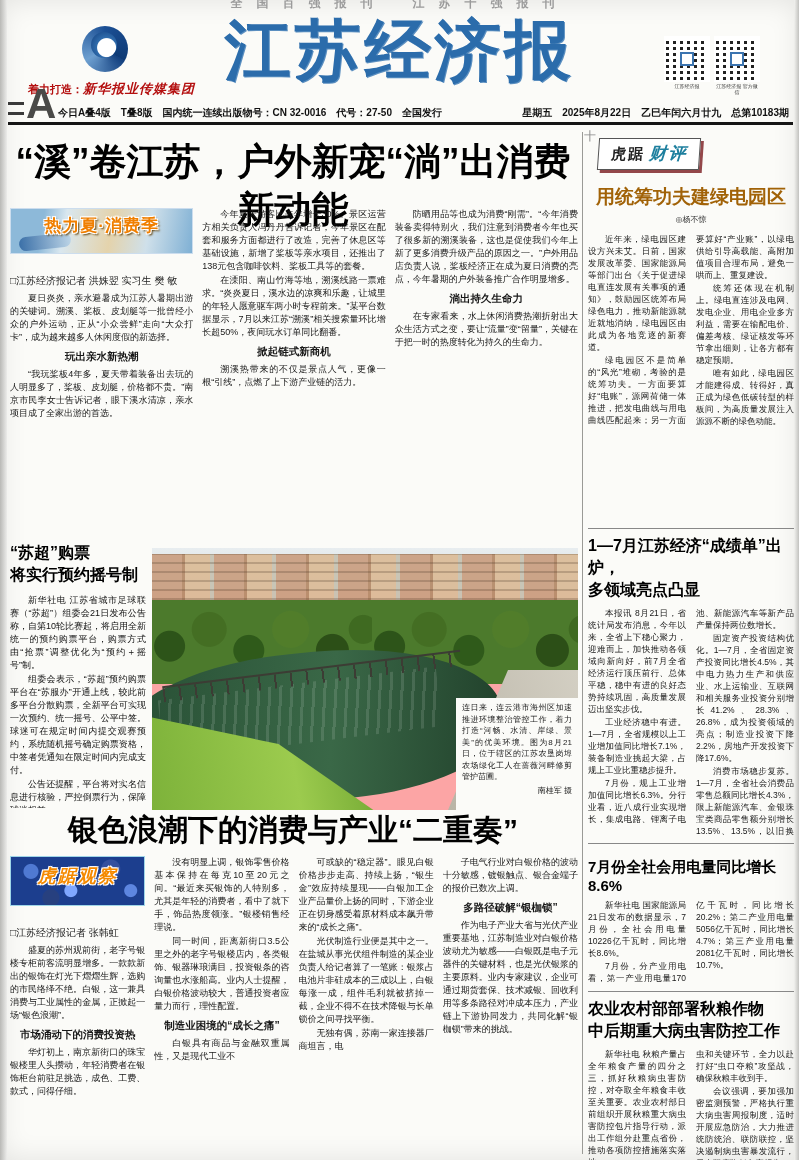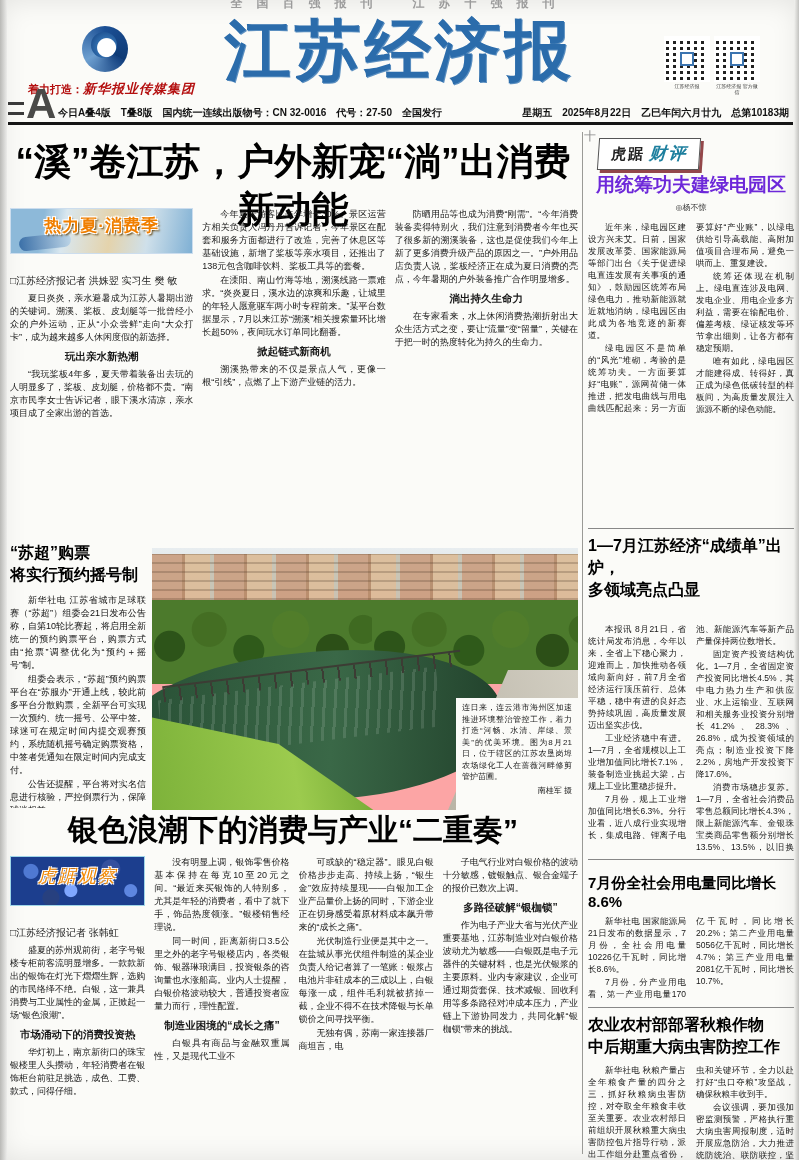--- a/index.html
+++ b/index.html
@@ -66,21 +66,21 @@
       color:#f07f00;letter-spacing:1px;
       text-shadow:-1px -1px 0 #fff,1px -1px 0 #fff,-1px 1px 0 #fff,1px 1px 0 #fff,2px 2px 2px #5a3a00;}
   .banner2{position:relative;height:48px;margin-bottom:2px;overflow:hidden;border:1px solid #9fd6e8;
       background:#1c3e8e;}
   .banner2:before{content:"";position:absolute;inset:0;background:
       radial-gradient(circle at 15% 30%,#4f79d2 0 7px,transparent 8px),
       radial-gradient(circle at 45% 70%,#7fa7ff 0 6px,transparent 7px),
       radial-gradient(circle at 75% 25%,#35509e 0 9px,transparent 10px),
       radial-gradient(circle at 90% 70%,#5d86e0 0 6px,transparent 7px),
       radial-gradient(circle at 30% 85%,#27407f 0 8px,transparent 9px);}
-  .banner2 span{position:absolute;left:0;right:0;top:13px;text-align:center;font-size:18px;font-weight:400;
+  .banner2 span{position:absolute;left:0;right:0;top:13px;text-align:center;font-size:18px;font-weight:700;
       font-style:italic;color:#f58a00;letter-spacing:2px;
       text-shadow:-1px -1px 0 #fff,1px -1px 0 #fff,-1px 1px 0 #fff,1px 1px 0 #fff;}
 
   
   .suchao{position:absolute;left:10px;top:542px;width:136px;height:266px;overflow:hidden;}
   .suchao .t{font-size:16px;font-weight:900;line-height:22px;color:#000;}
   .suchao .body{margin-top:8px;font-size:9px;line-height:13px;}
 
   
   .photo{position:absolute;left:152px;top:548px;width:426px;height:262px;overflow:hidden;background:#fca5a5;}
@@ -118,29 +118,29 @@
       font-weight:900;color:#000;}
 
   
   .rcol{position:absolute;left:588px;top:130px;width:206px;}
   .caiping{position:relative;height:398px;border-bottom:1px solid #888;}
   .cp-cross{position:absolute;left:-4px;top:-2px;font-size:12px;color:#8a8a8a;}
   .cp-label{display:inline-block;margin:8px 0 0 10px;padding:3px 12px 4px;border:1px solid #555;
       box-shadow:3px 3px 0 #93474a;background:#fff;transform:skewX(-4deg);}
   .cp-label .l1{font-size:15px;font-weight:900;color:#222;letter-spacing:2px;}
   .cp-label .l2{font-size:17px;font-weight:900;font-style:italic;color:#1d7f9e;letter-spacing:2px;}
-  .cp-title{text-align:center;font-size:19px;font-weight:900;margin-top:2px;color:#6d28d9;}
+  .cp-title{text-align:center;font-size:19px;font-weight:900;margin-top:14px;color:#a16207;}
   .cp-author{text-align:center;font-size:8px;color:#333;margin-top:4px;}
   .rbody{column-count:2;column-gap:10px;font-size:8.5px;line-height:12px;text-align:justify;
       overflow:hidden;color:#181818;}
   .cp-body{height:300px;margin-top:8px;}
   .rart{position:relative;}
   .rart .rt{font-size:16px;font-weight:900;line-height:22px;color:#000;}
   .rt1{margin-top:6px;}
-  .sc-body{height:230px;margin-top:22px;}
+  .sc-body{height:230px;margin-top:6px;}
   .rrule{height:1px;background:#888;margin:6px 0;}
   .el-title{font-size:15px;font-weight:900;color:#000;margin-top:14px;}
   .el-body{height:86px;margin-top:5px;}
   .au-body{height:148px;margin-top:6px;}
 </style>
 </head>
 <body>
 
 <div class="page">
   <div class="edgeL"></div>

